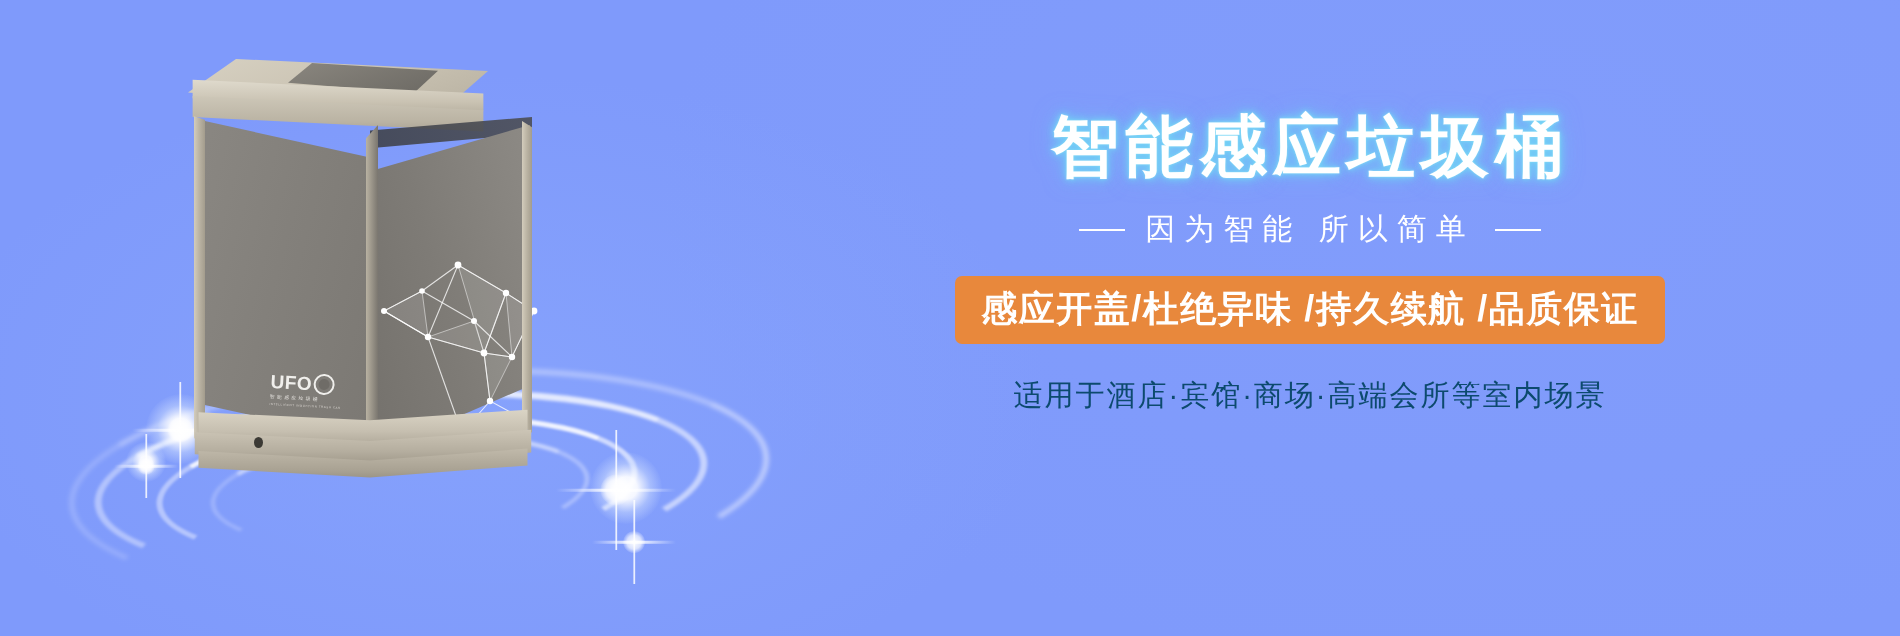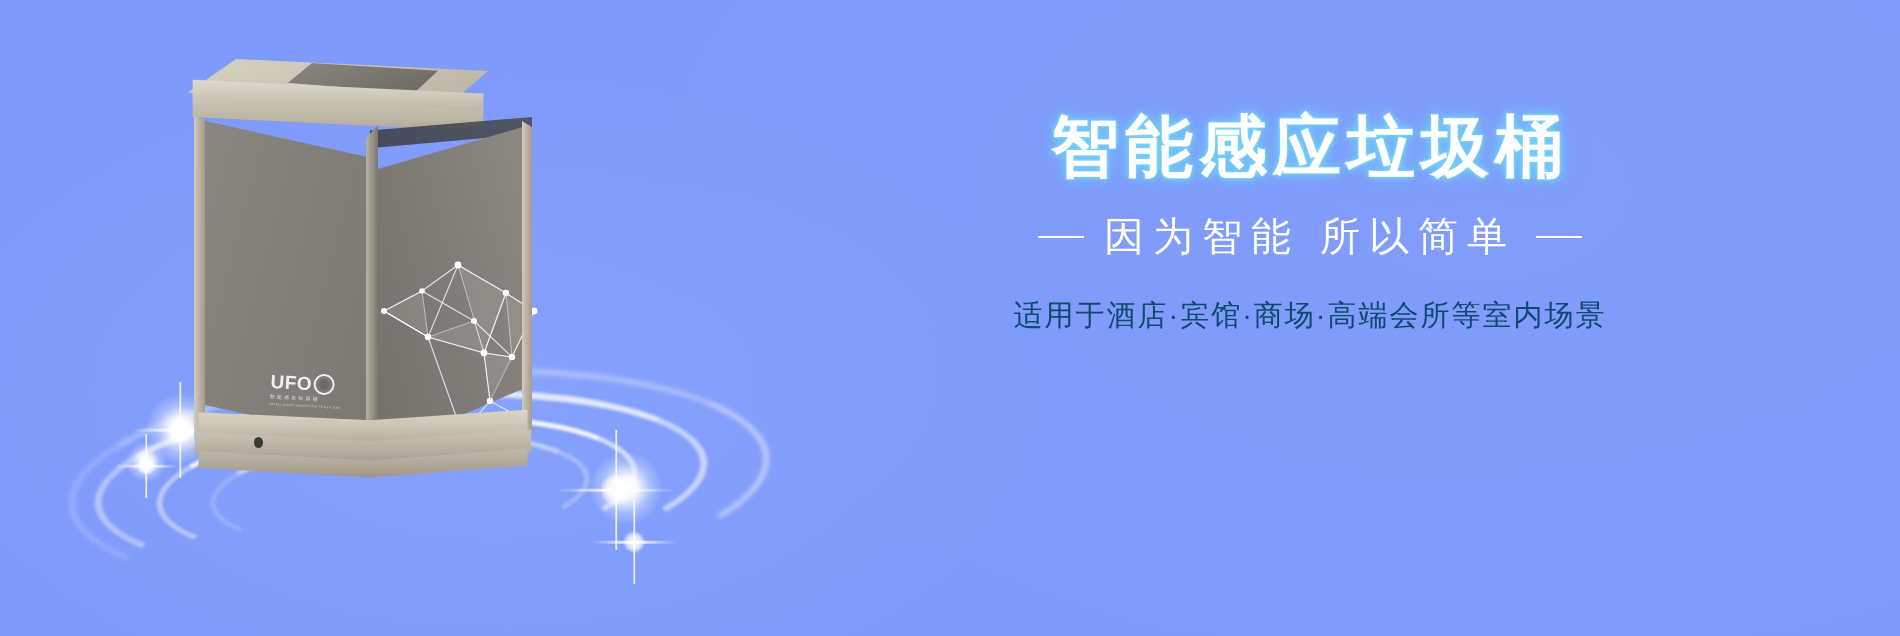--- a/index.html
+++ b/index.html
@@ -281,21 +281,21 @@
     font-family: "Liberation Sans", "DejaVu Sans", sans-serif;
   }
   .subline {
     margin-top: 26px;
     text-align: center;
     display: flex;
     align-items: center;
     justify-content: center;
     gap: 20px;
     color: #ffffff;
-    font-size: 40px;
+    font-size: 30px;
     letter-spacing: 9px;
     white-space: nowrap;
   }
   .dash {
     display: inline-block;
     width: 46px;
     height: 2.5px;
     background: #ffffff;
     flex: none;
   }
@@ -427,17 +427,20 @@
   <div class="copy">
 
     <div class="headline">智能感应垃圾桶</div>
 
     <div class="subline">
       <span class="dash"></span>
       <span>因为智能  所以简单</span>
       <span class="dash"></span>
     </div>
 
+    <div class="badge-wrap">
+      <div class="badge">感应开盖/杜绝异味 /持久续航 /品质保证</div>
+    </div>
 
     <div class="tagline">适用于酒店·宾馆·商场·高端会所等室内场景</div>
   </div>
 
 </div>
 
 </body></html>

